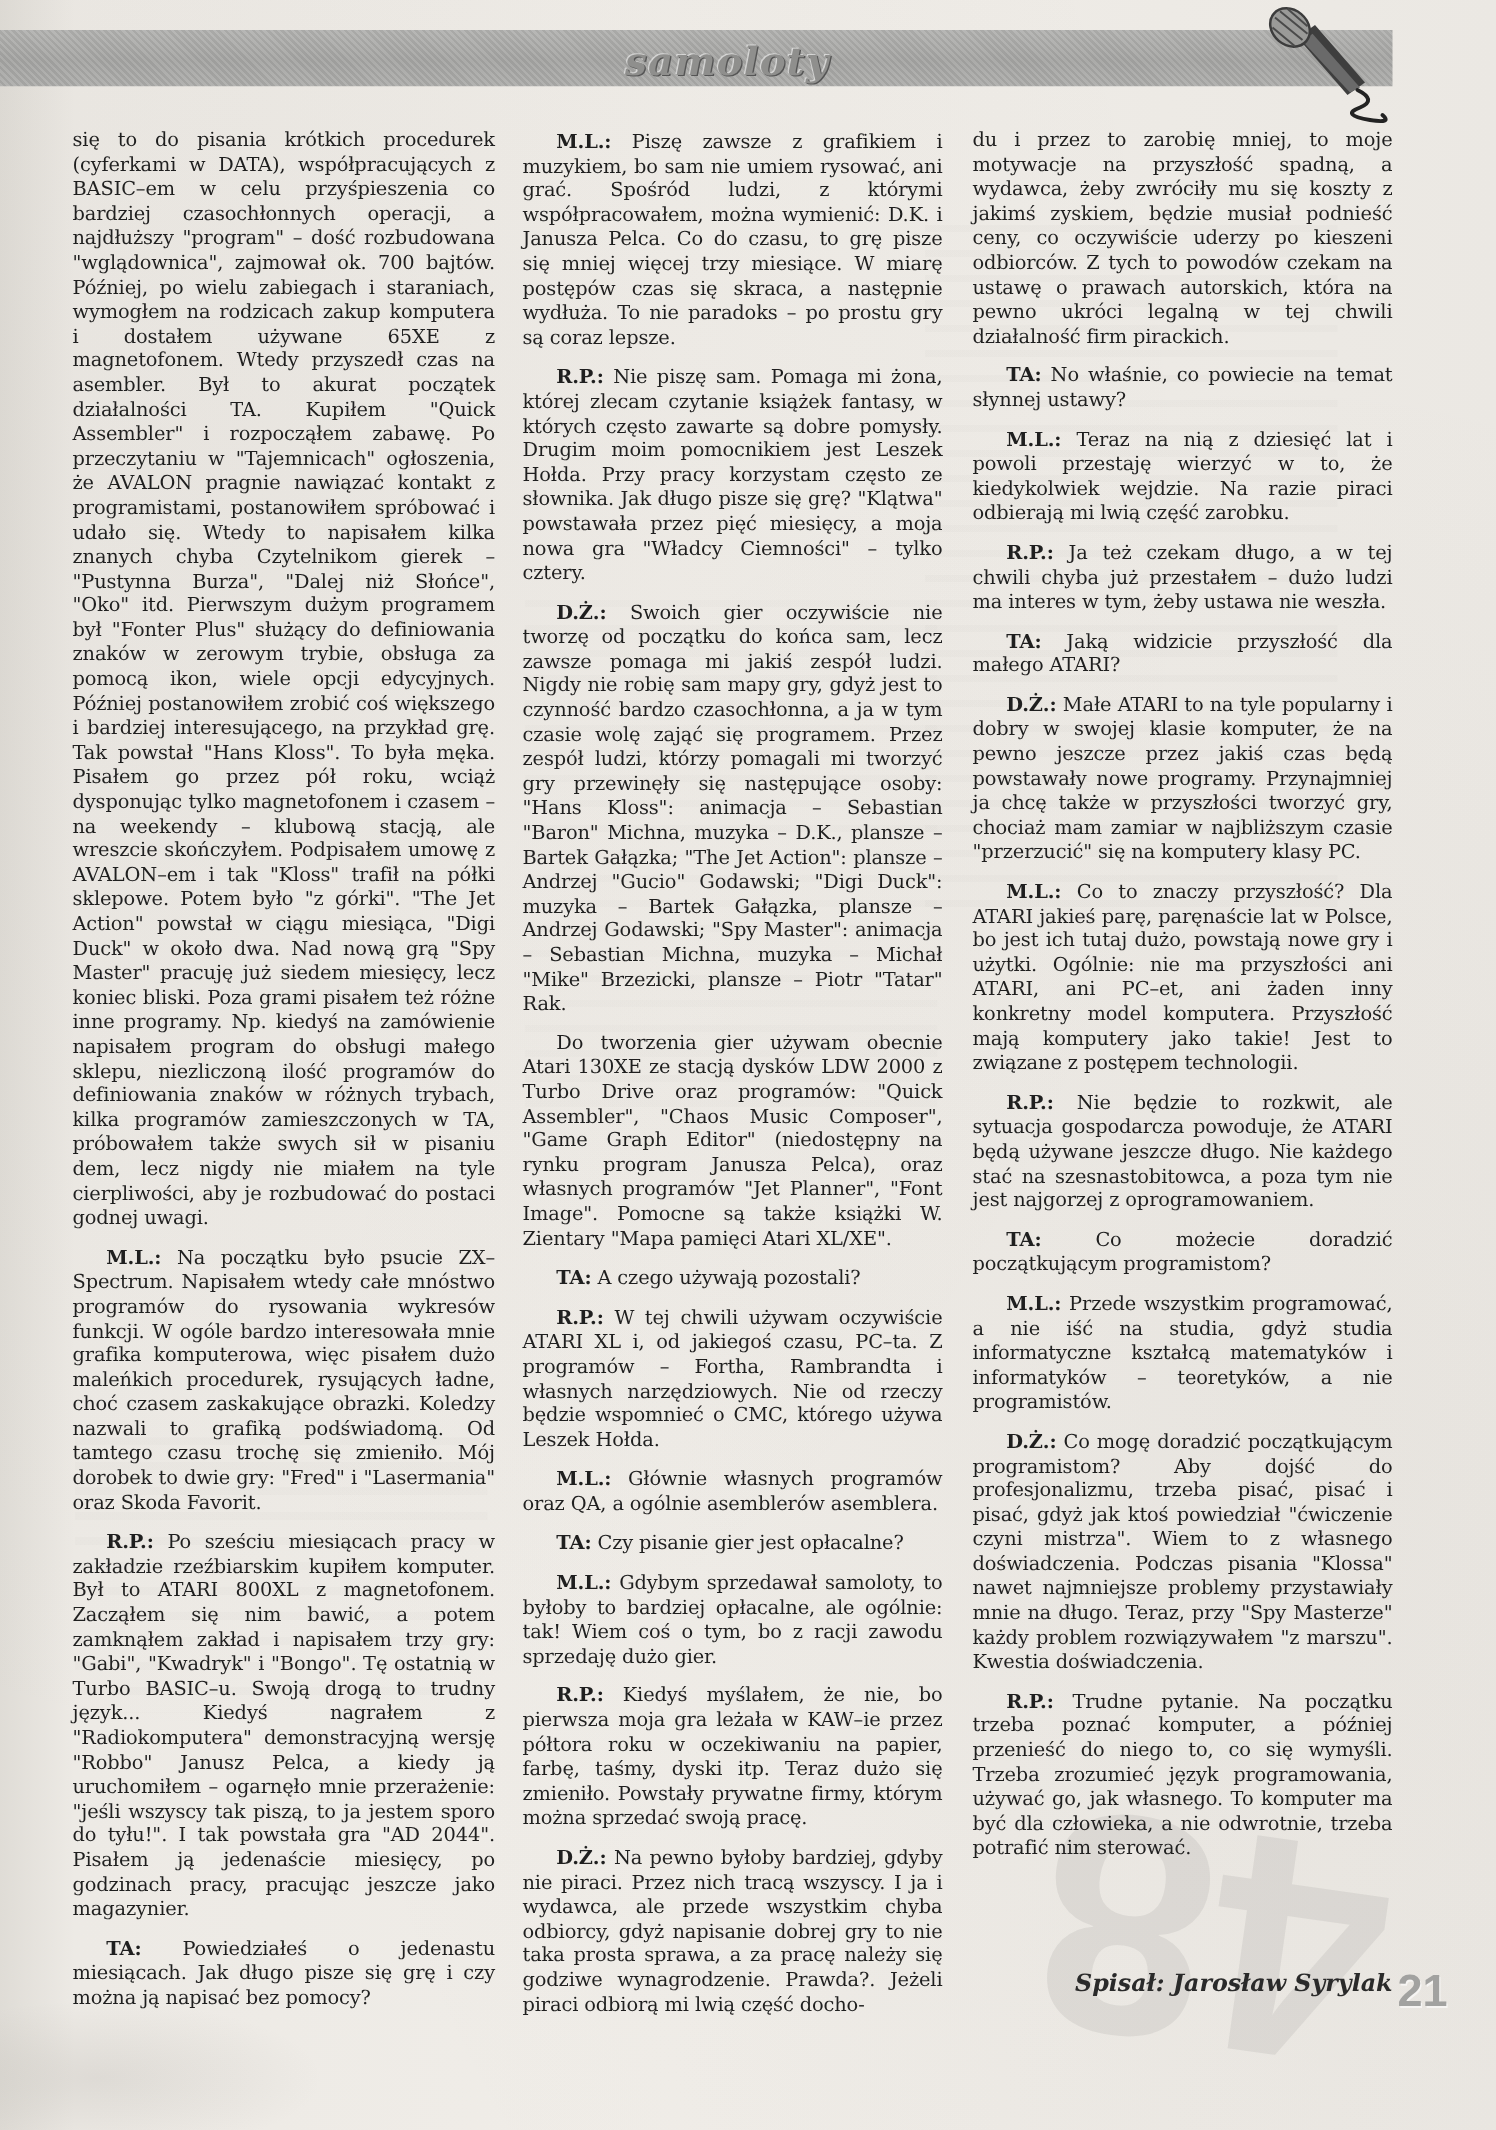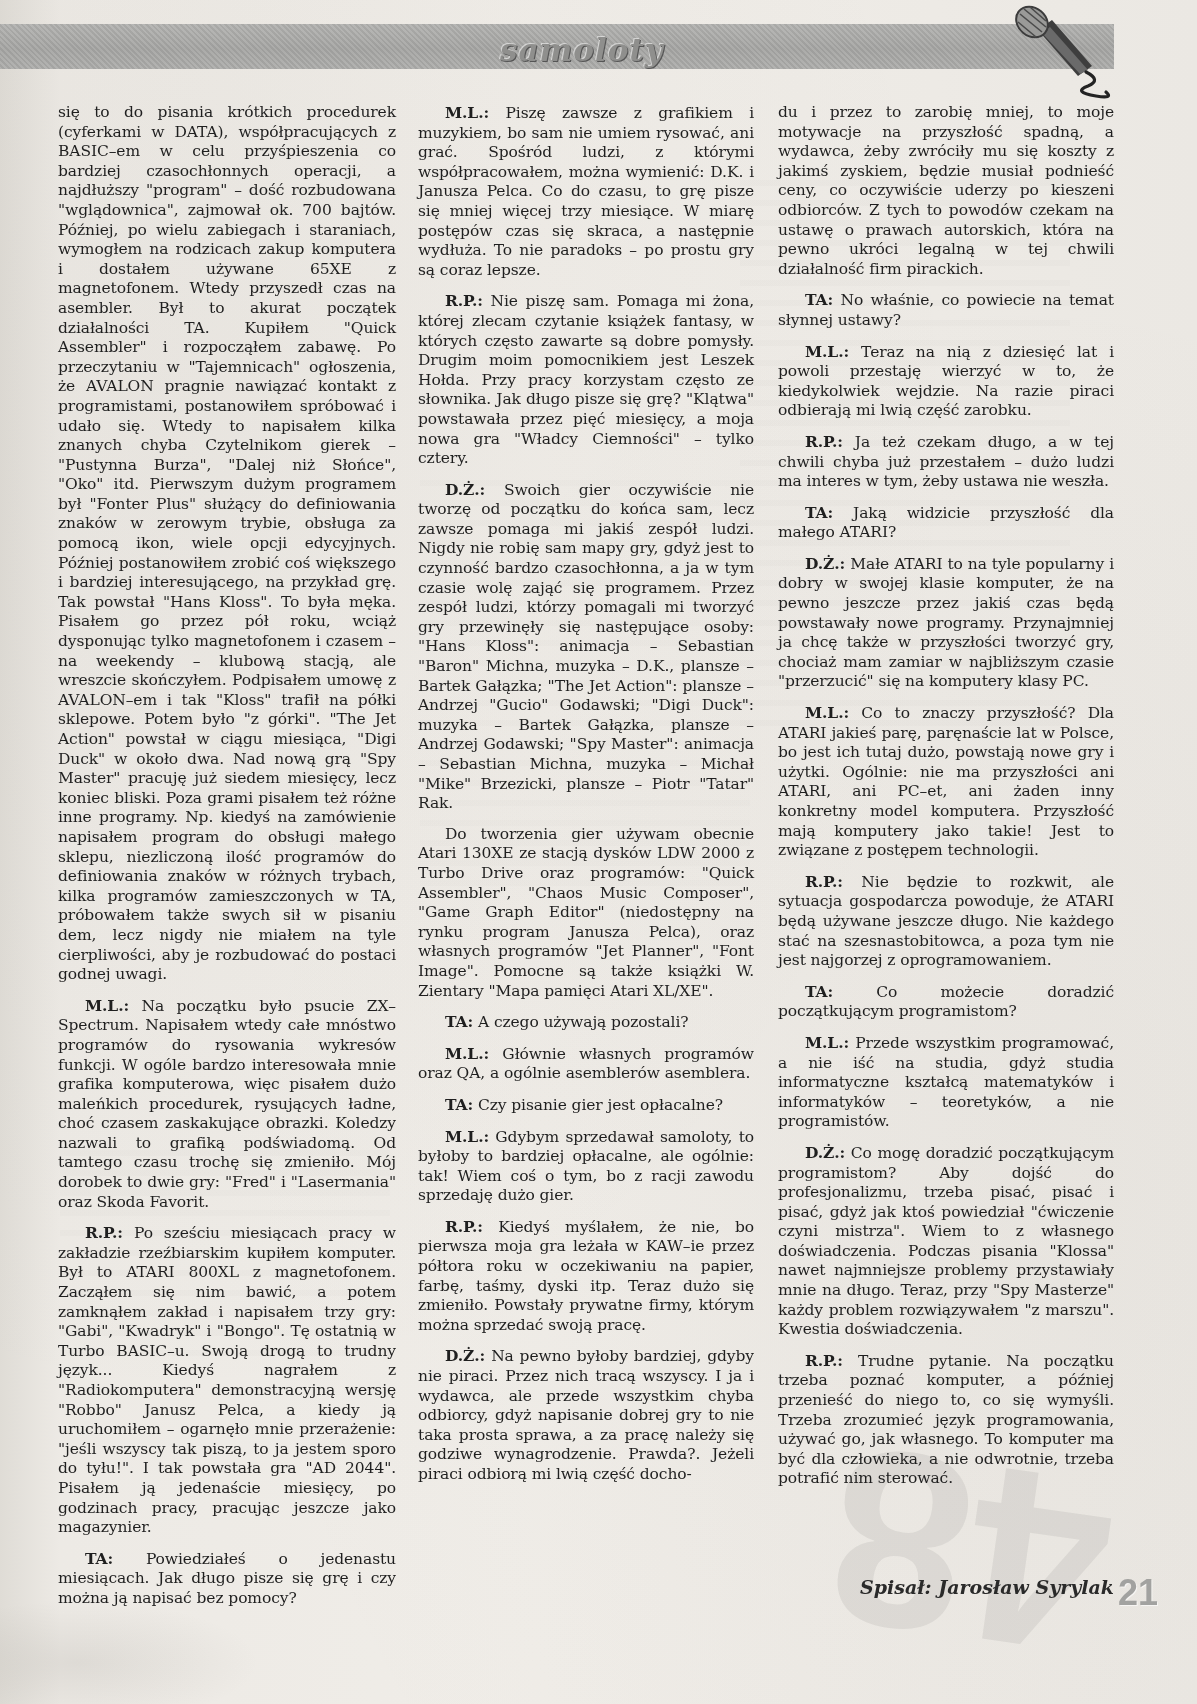--- a/index.html
+++ b/index.html
@@ -104,20 +104,21 @@
       <p class="para"><strong>M.L.:</strong> <span>Na początku było psucie ZX–Spectrum. Napisałem wtedy całe mnóstwo programów do rysowania wykresów funkcji. W ogóle bardzo interesowała mnie grafika komputerowa, więc pisałem dużo maleńkich procedurek, rysujących ładne, choć czasem zaskakujące obrazki. Koledzy nazwali to grafiką podświadomą. Od tamtego czasu trochę się zmieniło. Mój dorobek to dwie gry: "Fred" i "Lasermania" oraz Skoda Favorit.</span></p>
       <p class="para"><strong>R.P.:</strong> <span>Po sześciu miesiącach pracy w zakładzie rzeźbiarskim kupiłem komputer. Był to ATARI 800XL z magnetofonem. Zacząłem się nim bawić, a potem zamknąłem zakład i napisałem trzy gry: "Gabi", "Kwadryk" i "Bongo". Tę ostatnią w Turbo BASIC–u. Swoją drogą to trudny język... Kiedyś nagrałem z "Radiokomputera" demonstracyjną wersję "Robbo" Janusz Pelca, a kiedy ją uruchomiłem – ogarnęło mnie przerażenie: "jeśli wszyscy tak piszą, to ja jestem sporo do tyłu!". I tak powstała gra "AD 2044". Pisałem ją jedenaście miesięcy, po godzinach pracy, pracując jeszcze jako magazynier.</span></p>
       <p class="para"><strong>TA:</strong> <span>Powiedziałeś o jedenastu miesiącach. Jak długo pisze się grę i czy można ją napisać bez pomocy?</span></p>
     </div>
   <div class="col col2">
       <p class="para"><strong>M.L.:</strong> <span>Piszę zawsze z grafikiem i muzykiem, bo sam nie umiem rysować, ani grać. Spośród ludzi, z którymi współpracowałem, można wymienić: D.K. i Janusza Pelca. Co do czasu, to grę pisze się mniej więcej trzy miesiące. W miarę postępów czas się skraca, a następnie wydłuża. To nie paradoks – po prostu gry są coraz lepsze.</span></p>
       <p class="para"><strong>R.P.:</strong> <span>Nie piszę sam. Pomaga mi żona, której zlecam czytanie książek fantasy, w których często zawarte są dobre pomysły. Drugim moim pomocnikiem jest Leszek Hołda. Przy pracy korzystam często ze słownika. Jak długo pisze się grę? "Klątwa" powstawała przez pięć miesięcy, a moja nowa gra "Władcy Ciemności" – tylko cztery.</span></p>
       <p class="para"><strong>D.Ż.:</strong> <span>Swoich gier oczywiście nie tworzę od początku do końca sam, lecz zawsze pomaga mi jakiś zespół ludzi. Nigdy nie robię sam mapy gry, gdyż jest to czynność bardzo czasochłonna, a ja w tym czasie wolę zająć się programem. Przez zespół ludzi, którzy pomagali mi tworzyć gry przewinęły się następujące osoby: "Hans Kloss": animacja – Sebastian "Baron" Michna, muzyka – D.K., plansze – Bartek Gałązka; "The Jet Action": plansze – Andrzej "Gucio" Godawski; "Digi Duck": muzyka – Bartek Gałązka, plansze – Andrzej Godawski; "Spy Master": animacja – Sebastian Michna, muzyka – Michał "Mike" Brzezicki, plansze – Piotr "Tatar" Rak.</span></p>
       <p class="para"><span>Do tworzenia gier używam obecnie Atari 130XE ze stacją dysków LDW 2000 z Turbo Drive oraz programów: "Quick Assembler", "Chaos Music Composer", "Game Graph Editor" (niedostępny na rynku program Janusza Pelca), oraz własnych programów "Jet Planner", "Font Image". Pomocne są także książki W. Zientary "Mapa pamięci Atari XL/XE".</span></p>
       <p class="para"><strong>TA:</strong> <span>A czego używają pozostali?</span></p>
+      <p class="para"><strong>R.P.:</strong> <span>W tej chwili używam oczywiście ATARI XL i, od jakiegoś czasu, PC–ta. Z programów – Fortha, Rambrandta i własnych narzędziowych. Nie od rzeczy będzie wspomnieć o CMC, którego używa Leszek Hołda.</span></p>
       <p class="para"><strong>M.L.:</strong> <span>Głównie własnych programów oraz QA, a ogólnie asemblerów asemblera.</span></p>
       <p class="para"><strong>TA:</strong> <span>Czy pisanie gier jest opłacalne?</span></p>
       <p class="para"><strong>M.L.:</strong> <span>Gdybym sprzedawał samoloty, to byłoby to bardziej opłacalne, ale ogólnie: tak! Wiem coś o tym, bo z racji zawodu sprzedaję dużo gier.</span></p>
       <p class="para"><strong>R.P.:</strong> <span>Kiedyś myślałem, że nie, bo pierwsza moja gra leżała w KAW–ie przez półtora roku w oczekiwaniu na papier, farbę, taśmy, dyski itp. Teraz dużo się zmieniło. Powstały prywatne firmy, którym można sprzedać swoją pracę.</span></p>
       <p class="para"><strong>D.Ż.:</strong> <span>Na pewno byłoby bardziej, gdyby nie piraci. Przez nich tracą wszyscy. I ja i wydawca, ale przede wszystkim chyba odbiorcy, gdyż napisanie dobrej gry to nie taka prosta sprawa, a za pracę należy się godziwe wynagrodzenie. Prawda?. Jeżeli piraci odbiorą mi lwią część docho-</span></p>
     </div>
   <div class="col col3">
       <p class="para noindent"><span>du i przez to zarobię mniej, to moje motywacje na przyszłość spadną, a wydawca, żeby zwróciły mu się koszty z jakimś zyskiem, będzie musiał podnieść ceny, co oczywiście uderzy po kieszeni odbiorców. Z tych to powodów czekam na ustawę o prawach autorskich, która na pewno ukróci legalną w tej chwili działalność firm pirackich.</span></p>
       <p class="para"><strong>TA:</strong> <span>No właśnie, co powiecie na temat słynnej ustawy?</span></p>
       <p class="para"><strong>M.L.:</strong> <span>Teraz na nią z dziesięć lat i powoli przestaję wierzyć w to, że kiedykolwiek wejdzie. Na razie piraci odbierają mi lwią część zarobku.</span></p>

